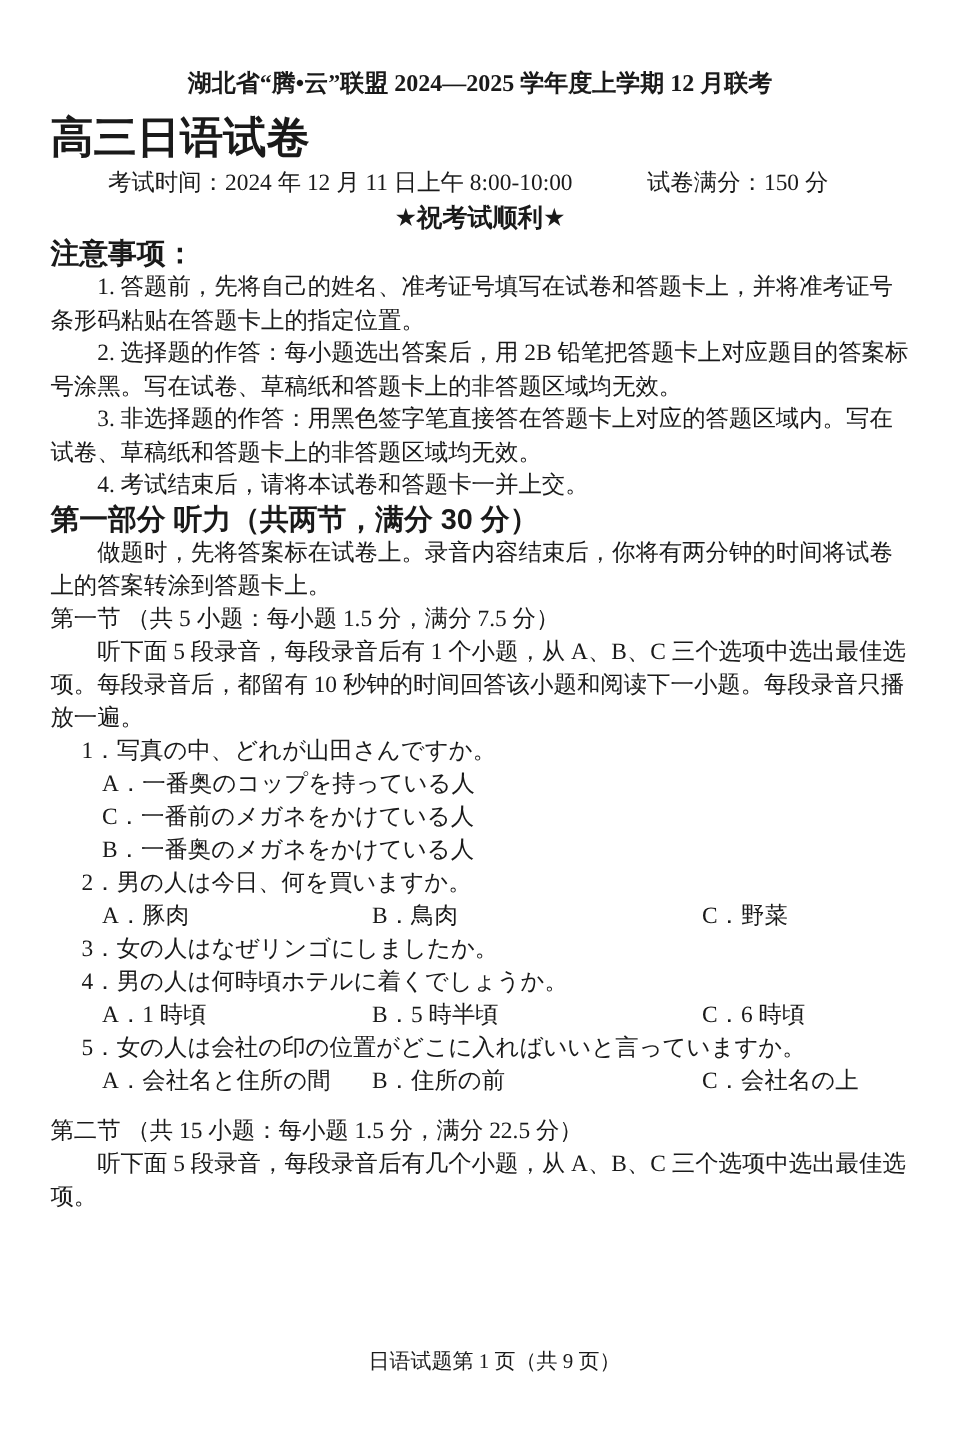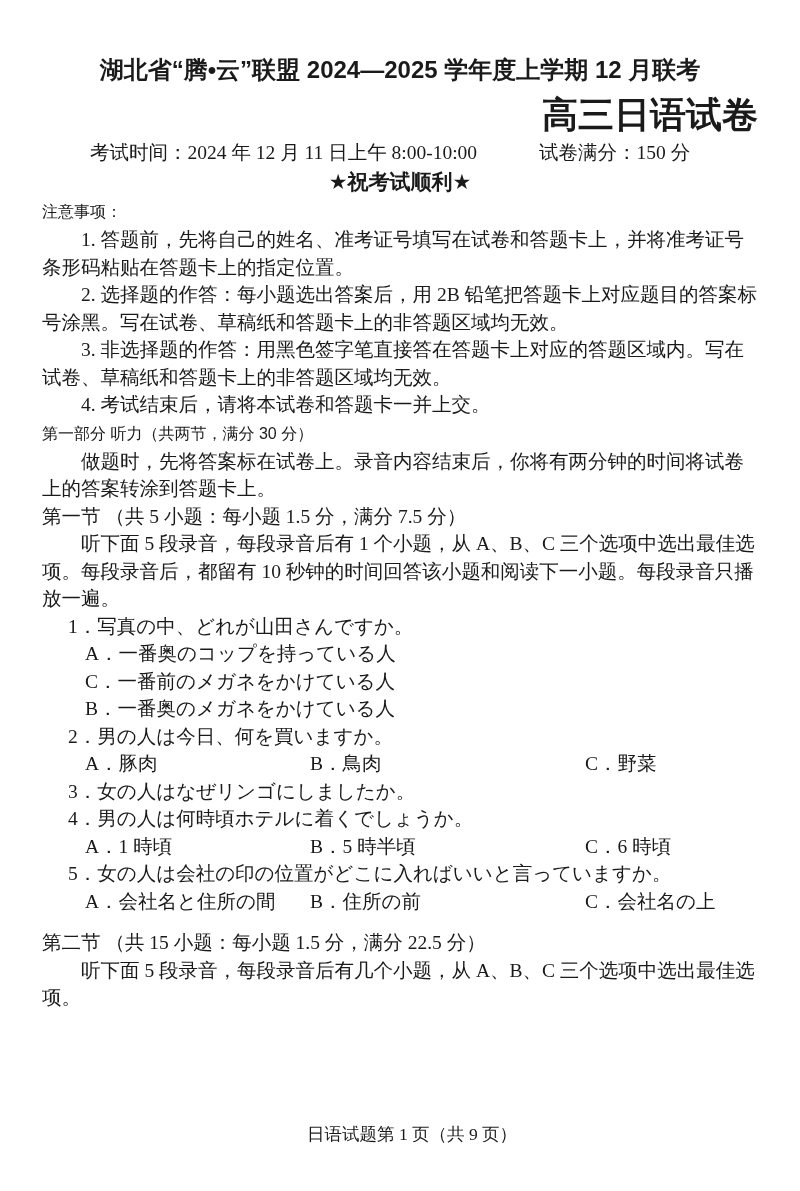--- a/index.html
+++ b/index.html
@@ -16,28 +16,28 @@
   }
   .page {
     position: relative;
     box-sizing: border-box;
     width: 800px;
     height: 1191px;
     padding: 55px 42px 0 42px;
   }
   .title1 {
     text-align: center;
-    font-family: Liberation Sans, sans-serif;
+    font-family: Liberation Serif, serif;
     font-weight: bold;
-    font-size: 24px;
+    font-size: 20px;
     line-height: 30px;
     margin: 0;
   }
   .title2 {
-    text-align: right;
+    text-align: left;
     font-family: "Liberation Sans", "DejaVu Sans", sans-serif;
     font-weight: bold;
     font-size: 36px;
     line-height: 48px;
     margin: 6px 0 0 0;
   }
   .meta1 {
     margin-top: 18px;
     line-height: 28px;
     padding-left: 5px;
@@ -52,22 +52,22 @@
   .meta2 .score { margin-left: 62px; }
   .wish {
     text-align: center;
     font-family: "Liberation Sans", "DejaVu Sans", sans-serif;
     font-weight: bold;
     font-size: 21px;
     line-height: 30px;
   }
   .notice-heading, .part-heading {
     font-family: "Liberation Sans", "DejaVu Sans", sans-serif;
-    font-weight: normal;
-    font-size: 16px;
+    font-weight: bold;
+    font-size: 24px;
     line-height: 29px;
   }
   p.ind {
     margin: 0;
     text-indent: 2em;
   }
   .sec-heading {
     line-height: 27.5px;
   }
   .question { margin: 0; }

